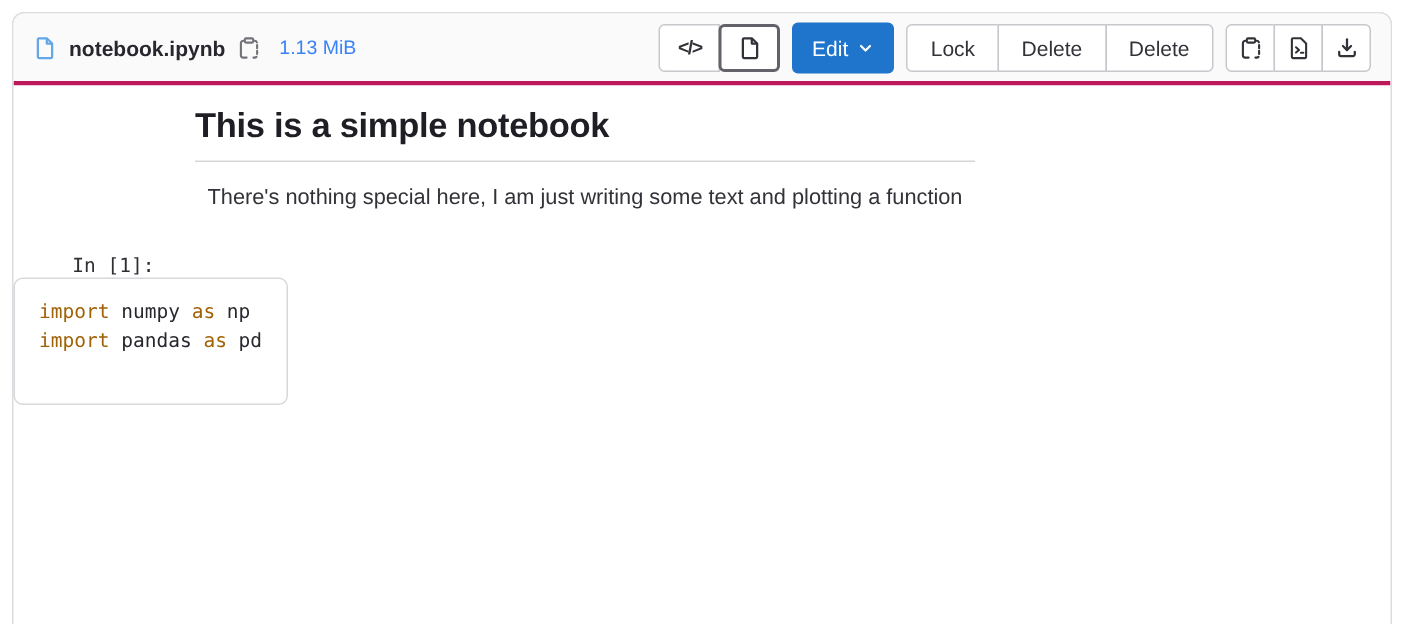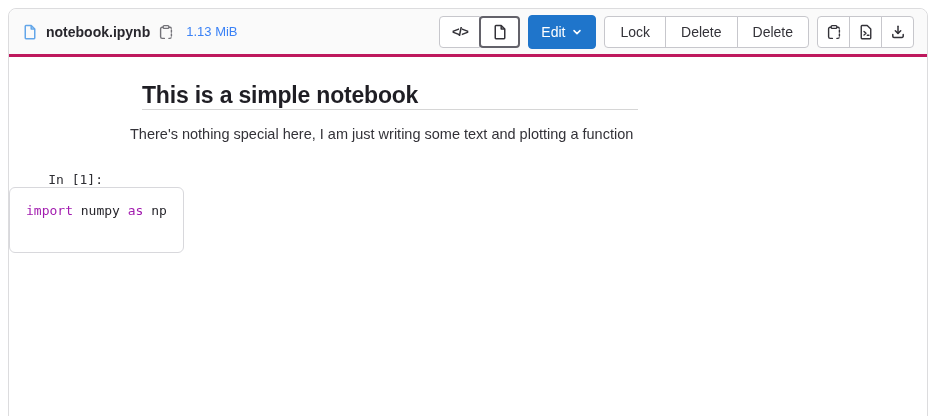--- a/index.html
+++ b/index.html
@@ -21,33 +21,33 @@
   .btn-group .btn:first-child{border-radius:4px 0 0 4px;margin-left:0;}
   .btn-group .btn:last-child{border-radius:0 4px 4px 0;}
   .btn-icon{width:41px;padding:0;}
   .btn-sq{width:33px;padding:0;}
   .btn-selected{border:2px solid #63626a !important;z-index:1;position:relative;border-radius:4px !important;}
   .btn-primary{background:#1f75cb;border-color:#1f75cb;color:#fff;gap:6px;padding:16px 12px;}
   .code-glyph{font-size:13px;font-weight:600;color:#333238;letter-spacing:-1px;}
   
   .nb-content{padding-top:13px;}
   .md-cell{margin-left:121px;width:520px;}
-  .md-title{font-size:23px;font-weight:bold;color:#1f1e24;margin:12px;
+  .md-title{font-size:23px;font-weight:bold;color:#1f1e24;margin:0;padding-bottom:10px;
     border-bottom:1px solid #d6d6d6;letter-spacing:-.2px;}
-  .md-para{margin:16px 0 0 0;font-size:14.5px;color:#333238;}
+  .md-para{margin:16px 0 0 0;font-size:14.5px;color:#333238;text-align:center;}
   .cell-row{display:flex;align-items:flex-start;flex-direction:column;}
   .cell-row.first{margin-top:27px;}
   .cell-row.next{margin-top:20px;}
   .prompt{width:121px;box-sizing:border-box;padding:3px 27px 0 0;text-align:right;
     font-family:"DejaVu Sans Mono","Liberation Mono",monospace;font-size:13px;color:#2e2e33;flex:none;}
   .codebox{flex:1;margin-right:27px;border:1px solid #d8d8dc;border-radius:6px;
     background:#fff;padding:13px 16px;font-family:"DejaVu Sans Mono","Liberation Mono",monospace;
     font-size:13px;line-height:19px;color:#28272d;overflow:hidden;}
   .codebox .line{min-height:19px;white-space:pre;}
-  .tok-k{color:#a21caf;}
+  .tok-k{color:#a16207;}
   .tok-m{color:#1f9d9e;}
   svg{display:block;}
 </style>
 </head>
 <body>
 
 <div class="file-holder">
 
   <div class="file-header">
     <div class="fh-left">
@@ -133,20 +133,21 @@
   <div class="nb-content">
     <div class="md-cell">
       <h1 class="md-title">This is a simple notebook</h1>
       <p class="md-para">There's nothing special here, I am just writing some text and plotting a function</p>
     </div>
     <div id="cells">
         <div class="cell-row first">
           <div class="prompt">In [1]:</div>
           <div class="codebox">
             <div class="line"><span class="tok-k">import</span><span> numpy </span><span class="tok-k">as</span><span> np</span></div>
+            <div class="line"><span class="tok-k">import</span><span> pandas </span><span class="tok-k">as</span><span> pd</span></div>
             <div class="line">&nbsp;</div>
           </div>
         </div>
         <div class="cell-row next">
         </div>
       </div>
   </div>
 
 </div>
 

